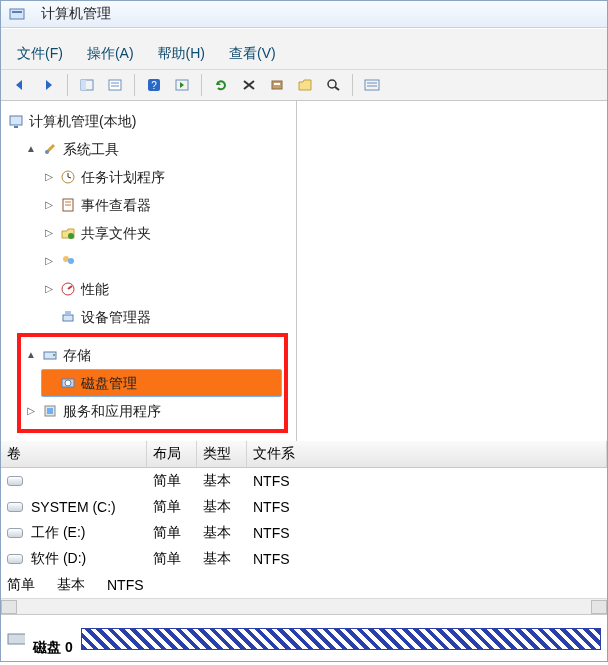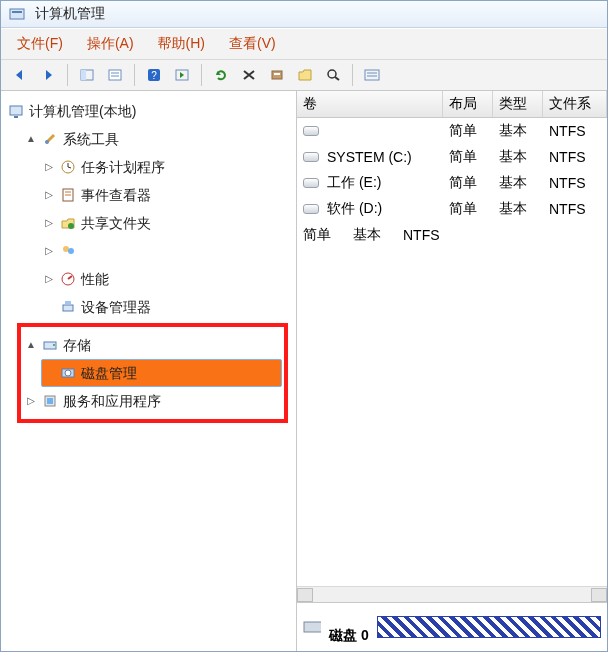--- a/index.html
+++ b/index.html
@@ -1,26 +1,26 @@
 <!DOCTYPE html>
 <html><head>
 <meta charset="utf-8">
 <style>
   * { box-sizing: border-box; font-family: "Microsoft YaHei", SimSun, sans-serif; }
   body { margin: 0; background: #fff; width: 608px; height: 665px; overflow: hidden; }
   .window { border: 1px solid #8ba4c2; background: #fff; }
-  .titlebar { display: flex; align-items: center; gap: 10px; padding: 4px 8px; background: linear-gradient(#f7fbff,#e6eef9); border-bottom: 1px solid #c5d2e6; }
+  .titlebar { display: flex; align-items: center; gap: 16px; padding: 4px 8px; background: linear-gradient(#f7fbff,#e6eef9); border-bottom: 1px solid #c5d2e6; }
   .titlebar .icon { width: 16px; height: 16px; display: inline-flex; align-items: center; justify-content: center; }
   .title { font-size: 14px; color: #222; }
   .menubar { display: flex; gap: 4px; padding: 2px 6px; background: #f3f3f3; border-bottom: 1px solid #d9d9d9; border-top:1px solid #fff; }
-  .menu-item { font-size: 14px; padding: 4px 10px; color: #c2410c; cursor: default; }
+  .menu-item { font-size: 14px; padding: 4px 10px; color: #0c4a6e; cursor: default; margin-top: 10px; }
   .toolbar { display: flex; align-items: center; gap: 2px; padding: 3px 6px; background: #f3f3f3; border-bottom: 1px solid #c8c8c8; }
   .toolbar .btn { width: 26px; height: 24px; display: inline-flex; align-items: center; justify-content: center; border: 1px solid transparent; border-radius: 2px; }
   .sep { width: 1px; height: 22px; background: #c8c8c8; margin: 0 4px; }
-  .body { display: flex; height: 560px; }
+  .body { display: flex; height: 560px; flex-direction: column; }
   .left-pane { width: 296px; border-right: 1px solid #c8c8c8; padding: 6px 4px; font-size: 14px; color:#222; }
   .tree-row { display: flex; align-items: center; gap: 4px; padding: 2px 2px; line-height: 24px; white-space: nowrap; }
   .tree-row.selected { background: #f97316; border: 1px solid #7fb2ef; border-radius: 2px; padding: 1px 1px; }
   .arrow { width: 12px; display: inline-block; text-align: center; color: #555; font-size: 10px; }
   .arrow.blank { visibility: hidden; }
   .ico { width: 18px; height: 18px; display: inline-flex; align-items: center; justify-content: center; }
   .indent-1 { margin-left: 18px; }
   .indent-2 { margin-left: 36px; }
   .highlight-box { border: 4px solid #ff1a1a; margin: 2px 4px 2px 12px; padding: 4px 2px 4px 2px; }
   .right-pane { flex: 1; display: flex; flex-direction: column; }

